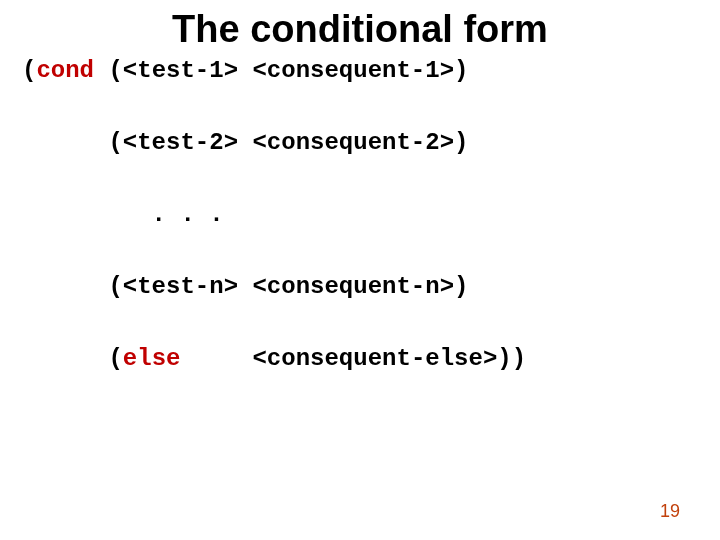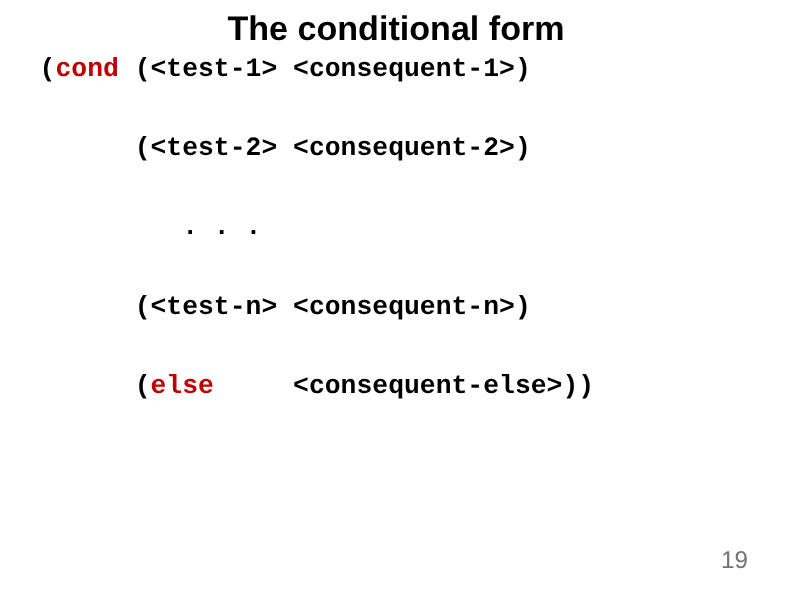--- a/index.html
+++ b/index.html
@@ -9,49 +9,49 @@
     height: 540px;
     background: #ffffff;
     font-family: Arial, Helvetica, sans-serif;
     position: relative;
     overflow: hidden;
   }
   .slide {
     padding: 8px 20px 0 20px;
   }
   .title {
-    font-size: 31px;
+    font-size: 38px;
     font-weight: bold;
     color: #000;
     text-align: center;
     margin: 0 0 2px 0;
   }
   .code-block {
     font-family: "Courier New", Courier, monospace;
     font-size: 24px;
     font-weight: bold;
     color: #000;
     white-space: pre;
     line-height: 1.5;
   }
   .syntax {
-    margin-left: 16px;
+    margin-left: 2px;
     margin-bottom: 28px;
   }
   .example {
     margin-left: 30px;
     line-height: 1.35;
   }
   .kw { color: #c00000; }
   .page-num {
     position: absolute;
     right: 40px;
     bottom: 18px;
-    font-size: 22px;
-    color: #737373;
+    font-size: 18px;
+    color: #c2410c;
   }
 </style>
 </head>
 <body>
 
 <div class="slide">
   <h1 class="title">The conditional form</h1>
 
   <div class="code-block syntax"><span>(</span><span class="kw">cond</span><span> (&lt;test-1&gt; &lt;consequent-1&gt;)</span>
 

